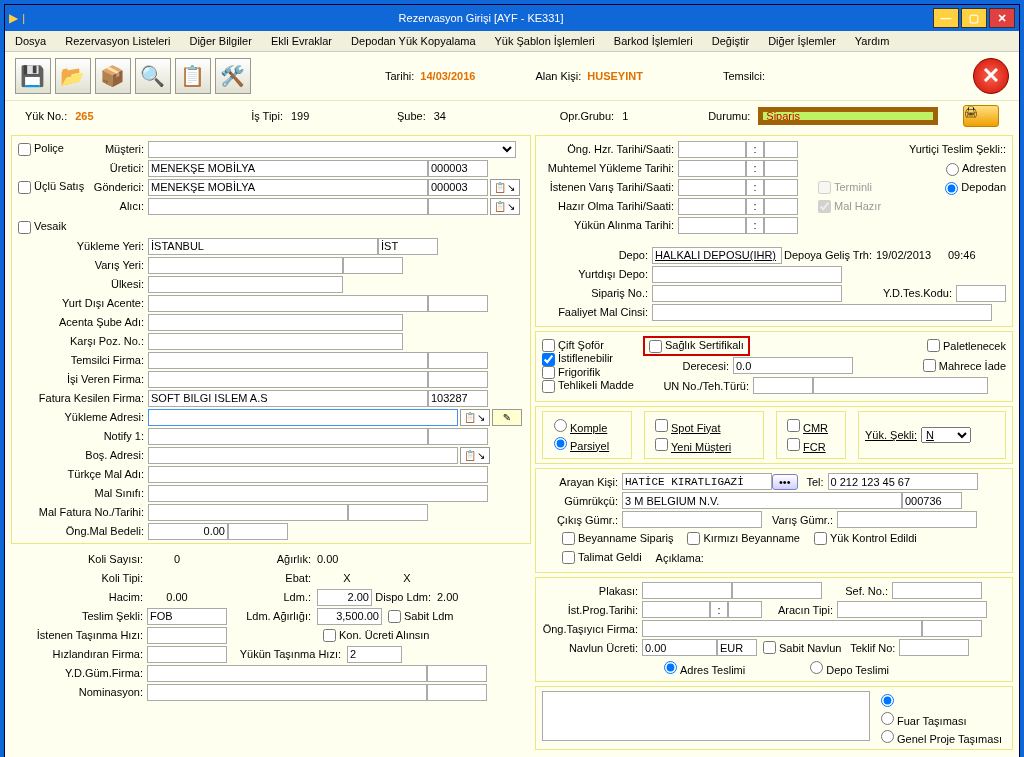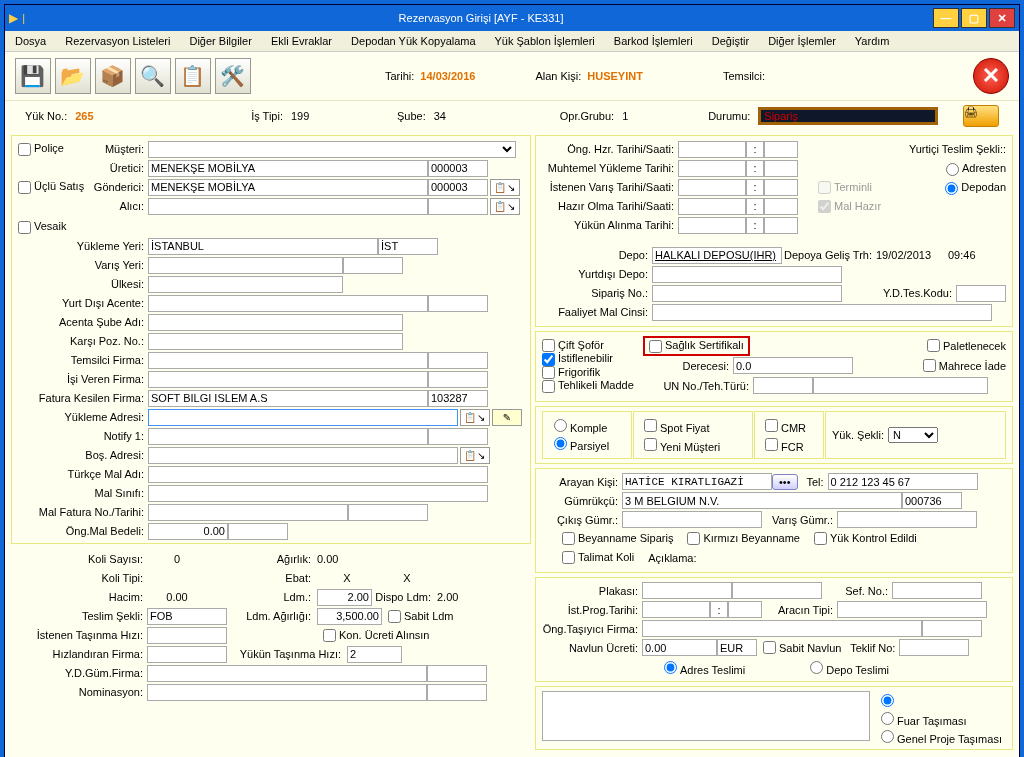--- a/index.html
+++ b/index.html
@@ -13,36 +13,36 @@
 .titlebar .winbtn.close { background: #e04040; }
 .menubar { background: #f0f0dc; padding: 4px 10px; border-bottom: 1px solid #ccc; }
 .menubar span { margin-right: 16px; cursor: pointer; }
 .toolbar { background: #fffff0; padding: 6px 10px; display: flex; align-items: center; border-bottom: 1px solid #e8e8c0; }
 .toolbtn { width: 36px; height: 36px; background: linear-gradient(#fff,#e0e0d0); border: 1px solid #999; margin-right: 4px; display: flex; align-items: center; justify-content: center; font-size: 20px; cursor: pointer; }
 .toolbar .spacer { flex: 1; }
 .toolbar .closebig { width: 36px; height: 36px; background: radial-gradient(#ff6050,#cc1000); border-radius: 18px; color: #fff; font-weight: bold; font-size: 22px; text-align: center; line-height: 34px; border: 1px solid #800; cursor: pointer; }
 .infoline { background: #fffff0; padding: 4px 20px; display: flex; align-items: center; gap: 8px; }
 .infoline .lbl { font-weight: normal; }
 .infoline .orange { color: #e07000; font-weight: bold; }
-.infoline input { border: 3px solid #a16207; height: 18px; padding: 0 3px; background: #0f172a; }
+.infoline input { border: 5px solid #a16207; height: 18px; padding: 0 3px; background: #bef264; }
 .infoline .sipinput { color: #d00000; width: 180px; }
 .infoline .printbtn { width: 36px; height: 22px; background: linear-gradient(#ffe080,#f0a000); border: 1px solid #c08000; border-radius: 3px; cursor: pointer; }
 .content { display: flex; padding: 4px 6px 6px 6px; gap: 4px; background: #fffff0; }
 .col { display: flex; flex-direction: column; }
 .left { width: 520px; }
 .right { flex: 1; }
 .panel { border: 1px solid #e8e880; background: #fffff0; padding: 4px 6px; margin-bottom: 4px; }
 .row { display: flex; align-items: center; margin-bottom: 1px; min-height: 18px; }
 .row label, .lblcell { text-align: right; padding-right: 4px; }
 .row input[type=text], .row select { border: 1px solid #aaa; height: 17px; padding: 0 2px; background: #fff; }
 .row input[type=checkbox] { margin: 0 3px 0 0; vertical-align: middle; }
 .orangecell { background: #ffc050; }
 .smallbtn { width: 30px; height: 17px; background: #fff; border: 1px solid #999; margin-left: 2px; cursor: pointer; font-size: 10px; display: inline-flex; align-items: center; justify-content: center; }
 .redbox { border: 2px solid #d00000; padding: 1px 4px; }
-.sect { display: flex; gap: 1px; }
+.sect { display: flex; gap: 12px; text-decoration: underline; }
 textarea { border: 1px solid #aaa; resize: none; font-family: Tahoma; font-size: 11px; }
 .gradbtn { background: linear-gradient(#fff,#d0d0ff); border: 1px solid #8080c0; border-radius: 3px; padding: 1px 6px; cursor: pointer; }
 </style>
 </head>
 <body>
 
 <div class="window">
   <div class="titlebar">
     <span class="play">▶</span>
     <span class="pipe">|</span>
@@ -404,21 +404,21 @@
             <input type="text" style="width: 140px;">
             <span style="width:75px;text-align:right;padding-right:4px">Varış Gümr.:</span>
             <input type="text" style="width: 140px;">
           </div>
         <div class="row" style="gap:14px;padding-left:20px">
           <span><input type="checkbox" style=""><span>Beyanname Sipariş</span></span>
           <span><input type="checkbox" style=""><span>Kırmızı Beyanname</span></span>
           <span><input type="checkbox" style=""><span>Yük Kontrol Edildi</span></span>
         </div>
         <div class="row" style="gap:14px;padding-left:20px">
-          <span><input type="checkbox" style=""><span>Talimat Koli</span></span>
+          <span><input type="checkbox" style=""><span>Talimat Geldi</span></span>
           <span>Açıklama:</span>
         </div>
       </div>
 
       <div class="panel">
         <div class="row">
             <label style="width:100px">Plakası:</label>
             <input type="text" style="width: 90px;">
             <input type="text" style="width: 90px;">
             <span style="width:70px;text-align:right;padding-right:4px">Sef. No.:</span>

